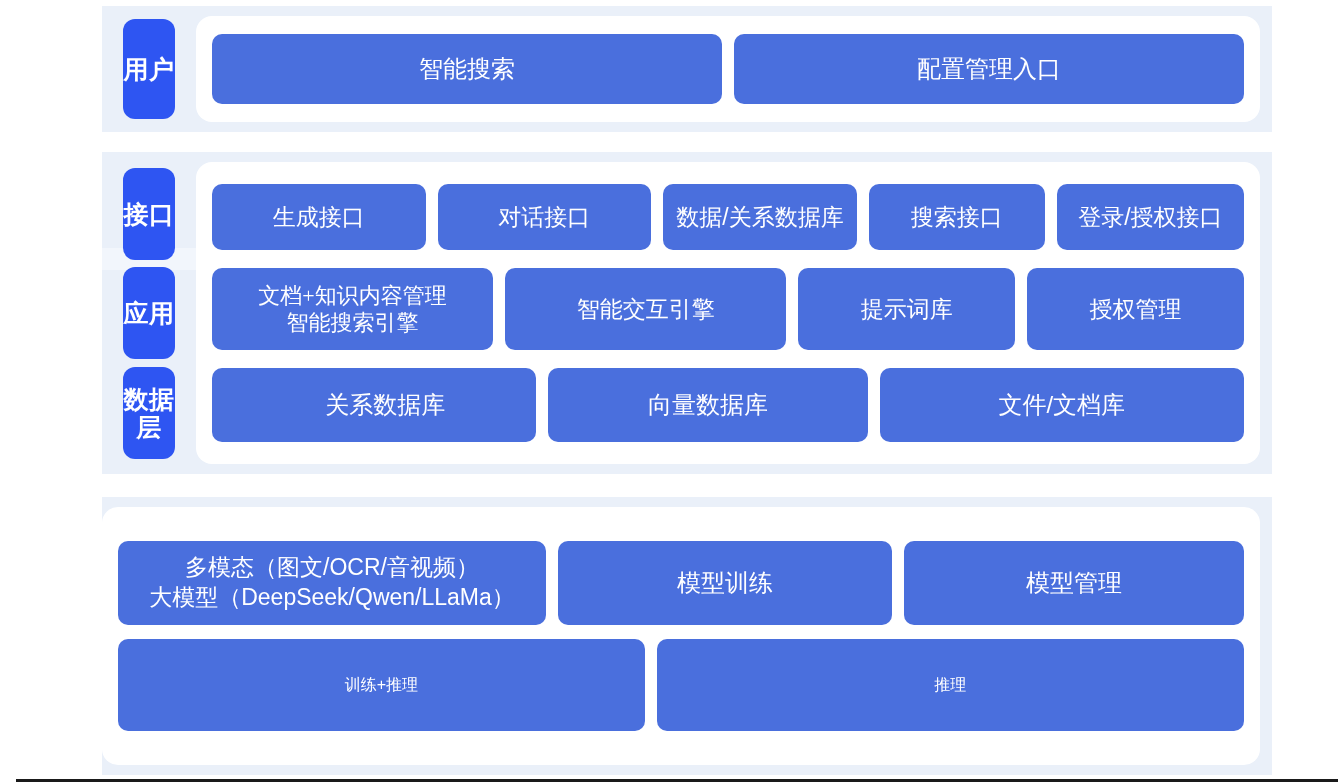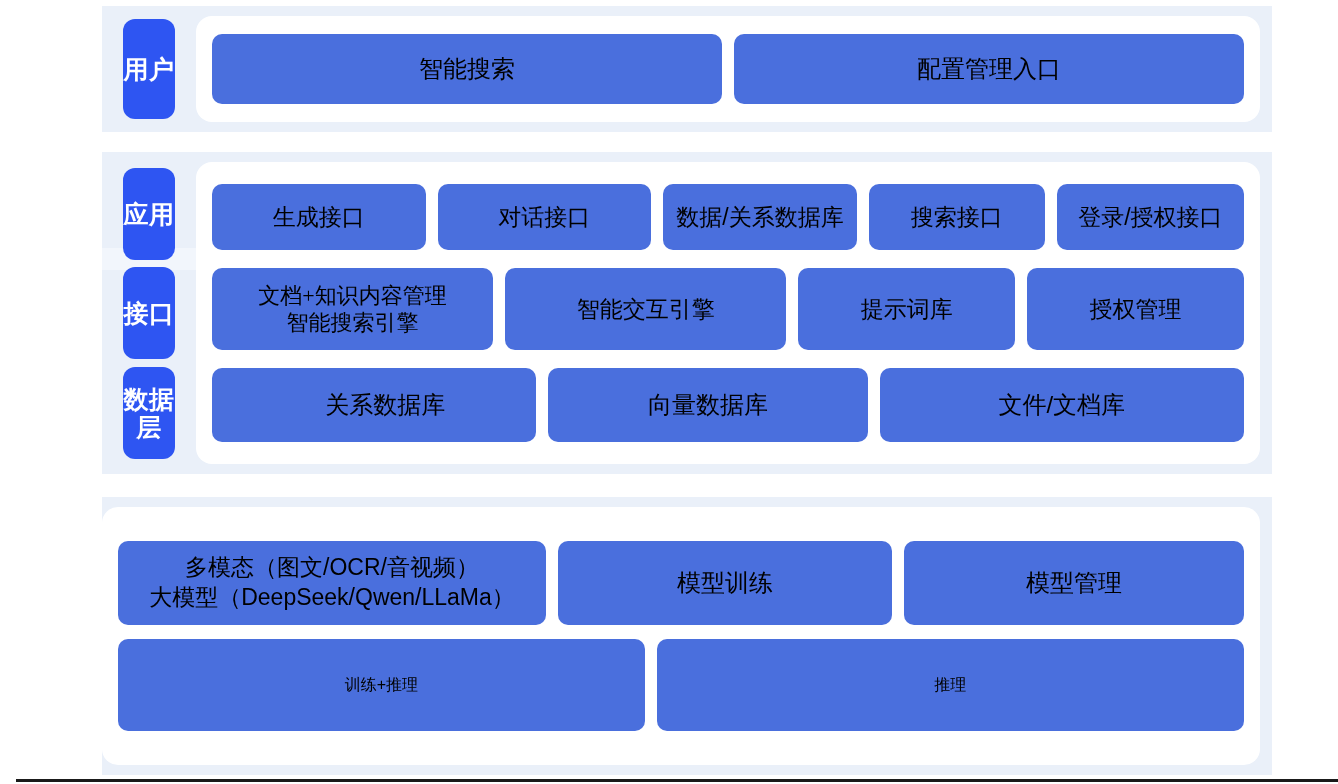--- a/index.html
+++ b/index.html
@@ -89,21 +89,21 @@
 
   .row {
     display: flex;
     gap: 12px;
     align-items: stretch;
   }
 
   
   .box {
     background: #4a6fdd;
-    color: #000000;
+    color: #ffffff;
     border-radius: 10px;
     display: flex;
     align-items: center;
     justify-content: center;
     text-align: center;
     font-size: 24px;
     line-height: 1.25;
     padding: 6px 10px;
     box-sizing: border-box;
     white-space: pre-line;
@@ -181,22 +181,22 @@
       <div class="row">
         <div class="box">智能搜索</div>
         <div class="box">配置管理入口</div>
       </div>
     </div>
   </div>
 
   <div class="band band-app">
     <div class="stripe stripe-app"></div>
     <div class="label-col">
+      <div class="label-chip">接口</div>
       <div class="label-chip">应用</div>
-      <div class="label-chip">接口</div>
       <div class="label-chip">数据层</div>
     </div>
     <div class="panel">
 
       <div class="row row-iface">
         <div class="box w2">生成接口</div>
         <div class="box w1">对话接口</div>
         <div class="box w3">数据/关系数据库</div>
         <div class="box w4">搜索接口</div>
         <div class="box w5">登录/授权接口</div>

